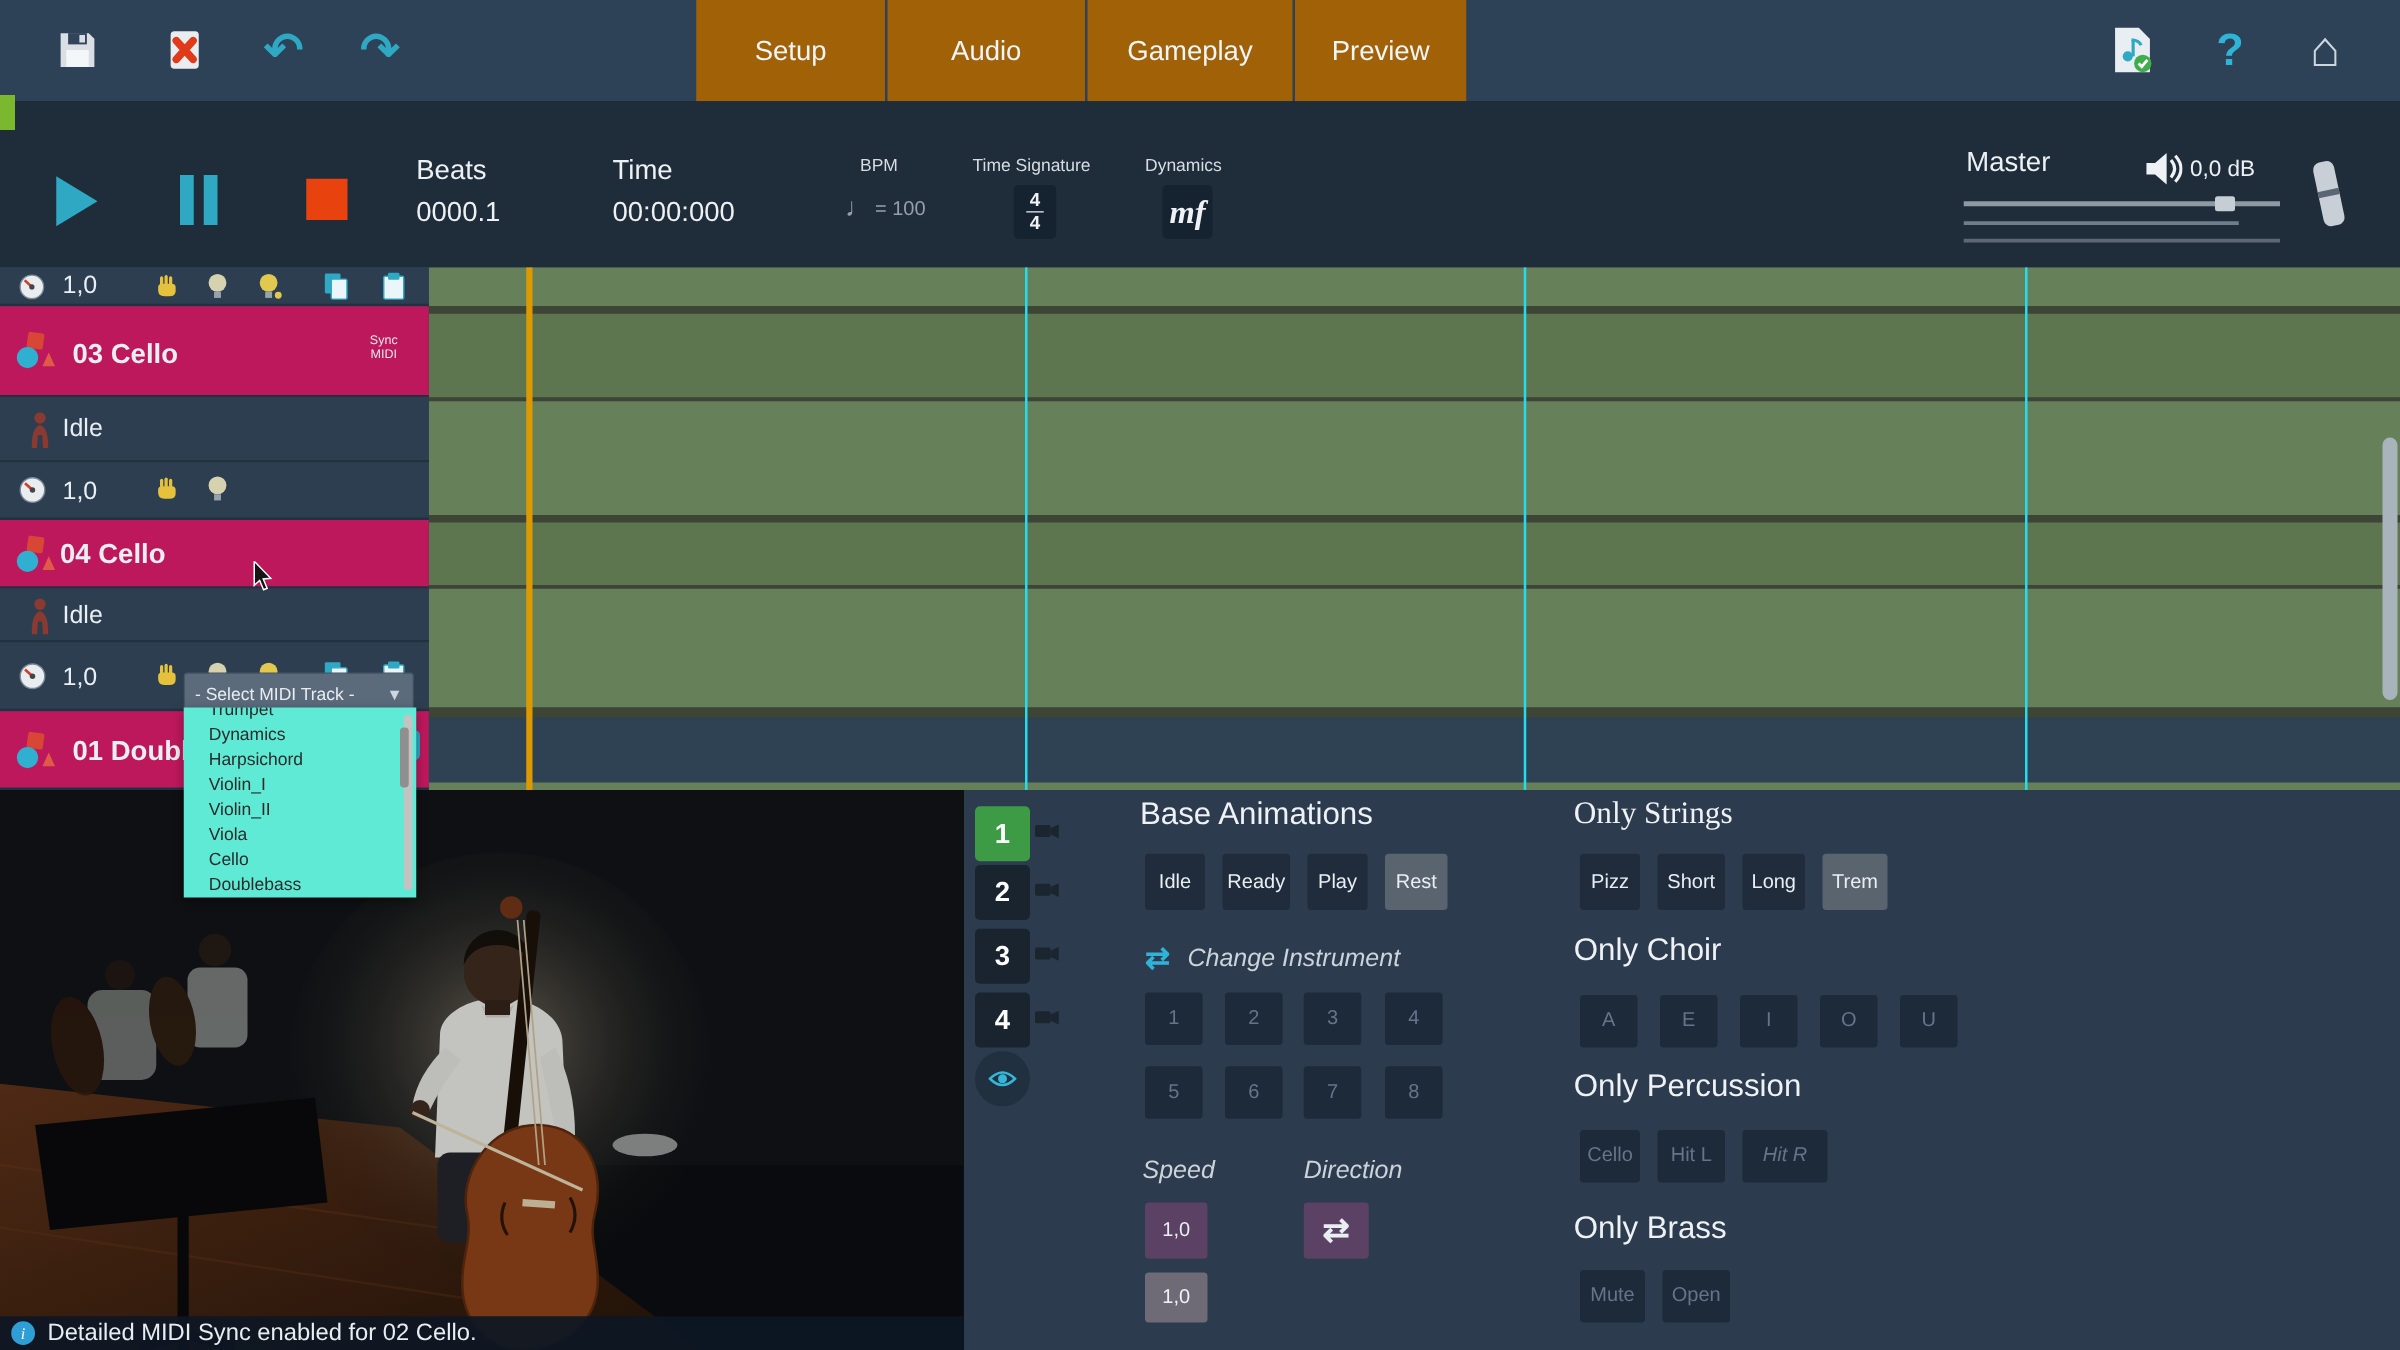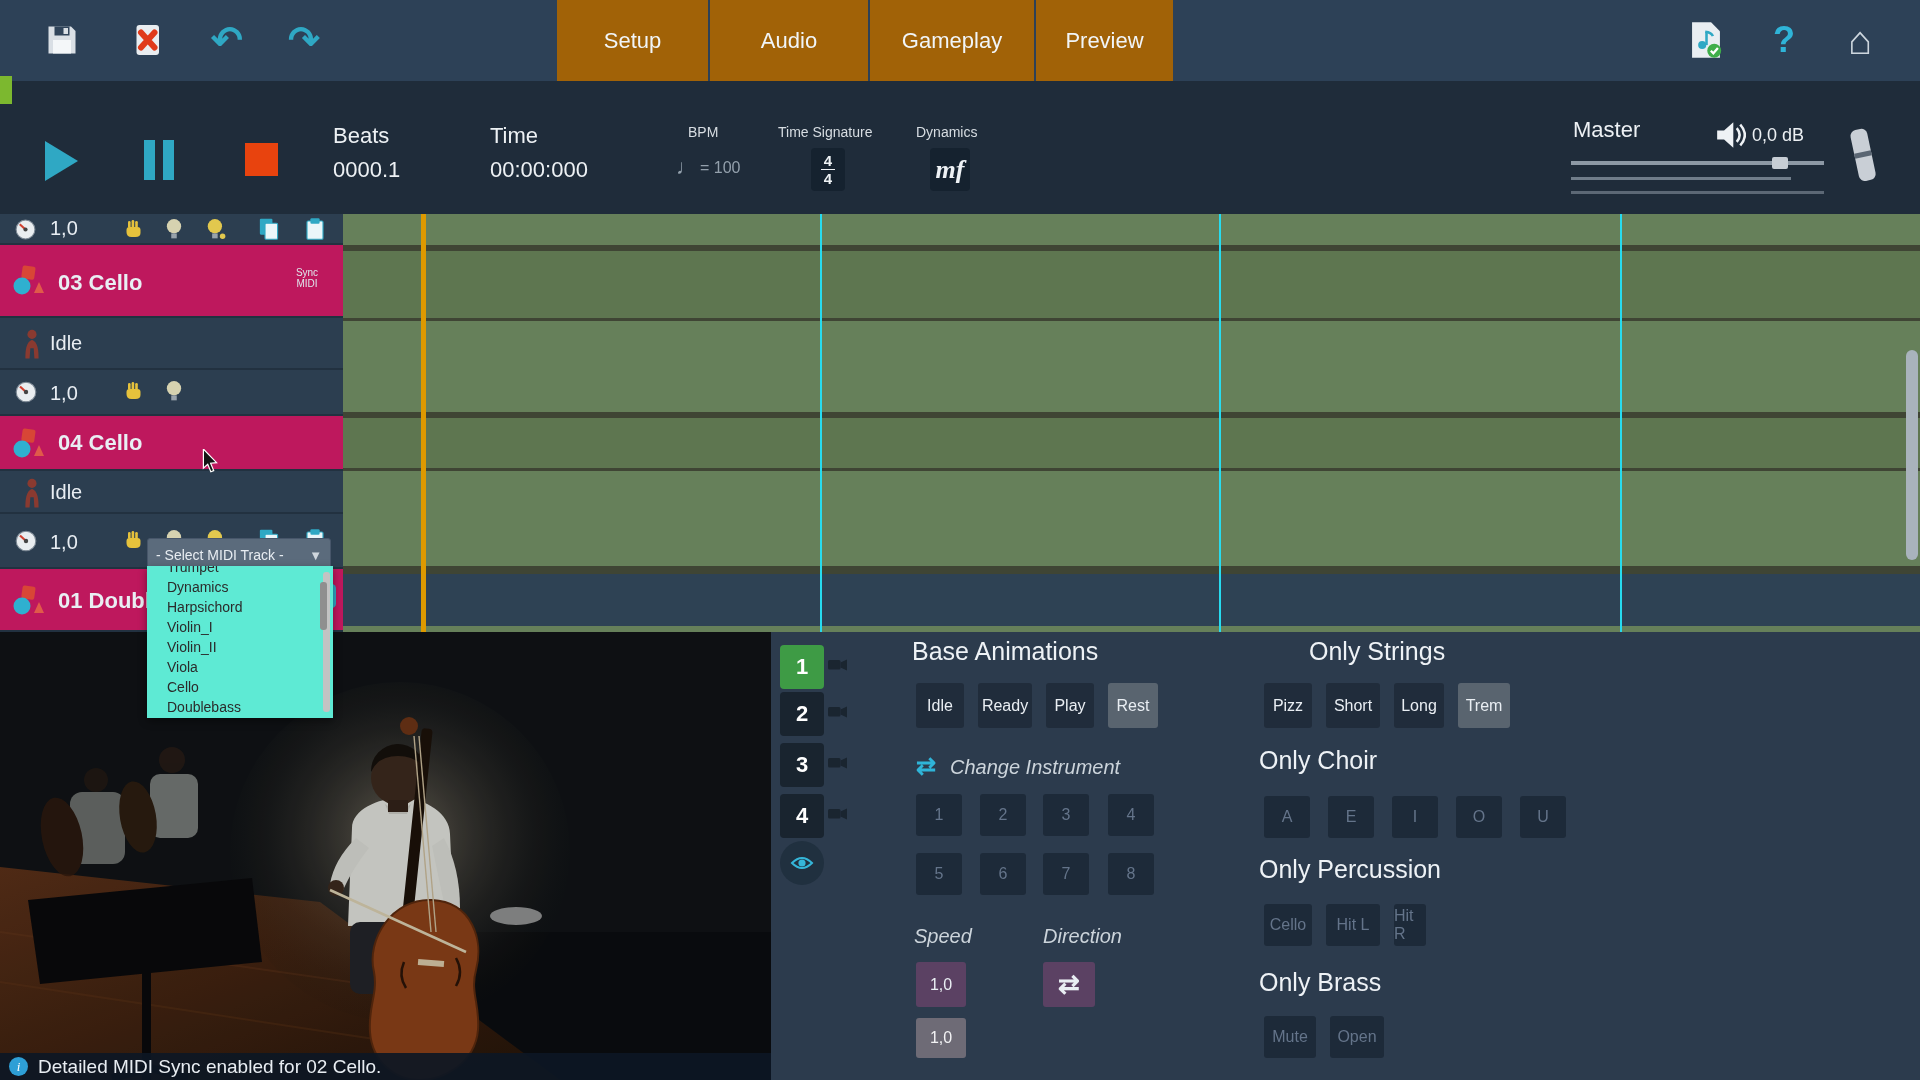--- a/index.html
+++ b/index.html
@@ -264,21 +264,21 @@
             <rect x="6.5" y="14" width="5" height="4.5" fill="#98a2ab"></rect>
         </svg>
       </div>
 
       <div class="hrow row-name" style="top:202px;height:55px;cursor:pointer;">
         <svg class="abs" style="left:12px;top:12px;" width="34" height="32" viewBox="0 0 34 32">
           <rect x="10" y="1" width="13" height="13" rx="2" fill="#d84636" transform="rotate(8 16 7)"></rect>
           <circle cx="10" cy="21" r="8.5" fill="#2fb0d0"></circle>
           <path d="M22 28 l10 0 l-5 -11 z" fill="#e05a4a"></path>
         </svg>
-        <div class="trackname" style="left:58px;top:14px;">04 Cello</div>
+        <div class="trackname" style="left:48px;top:14px;">04 Cello</div>
       </div>
 
       <div class="hrow row-sub" style="top:257px;height:43px;">
         <svg class="abs" style="left:20px;top:7px;" width="24" height="30" viewBox="0 0 20 25">
           <circle cx="10" cy="4.5" r="3.8" fill="#8a3a30"></circle>
           <path d="M10 9 C5 11 4.5 18 4.5 24.5 L8 24.5 L8.6 16 L11.4 16 L12 24.5 L15.5 24.5 C15.5 18 15 11 10 9 Z" fill="#8a3a30"></path>
         </svg>
         <div class="rowlabel" style="left:50px;top:10px;">Idle</div>
       </div>
 
@@ -513,21 +513,21 @@
     <div class="btn purple" style="left:916px;top:330px;width:50px;height:45px;">
         <span>1,0</span>
       </div>
     <div class="btn purple" style="left:1043px;top:330px;width:52px;height:45px;font-size:26px;font-weight:bold;">
         <span>⇄</span>
       </div>
     <div class="btn gray" style="left:916px;top:386px;width:50px;height:40px;">
         <span>1,0</span>
       </div>
 
-    <div class="h" style="left:1309px;top:5px;">Only Strings</div>
+    <div class="h" style="left:1259px;top:5px;font-family:Liberation Serif, serif;">Only Strings</div>
     <div class="btn" style="left:1264px;top:51px;width:48px;height:45px;">
         <span>Pizz</span>
       </div>
     <div class="btn" style="left:1326px;top:51px;width:54px;height:45px;">
         <span>Short</span>
       </div>
     <div class="btn" style="left:1394px;top:51px;width:50px;height:45px;">
         <span>Long</span>
       </div>
     <div class="btn sel" style="left:1458px;top:51px;width:52px;height:45px;">
@@ -551,21 +551,21 @@
         <span>U</span>
       </div>
 
     <div class="h" style="left:1259px;top:223px;">Only Percussion</div>
     <div class="btn dim" style="left:1264px;top:272px;width:48px;height:42px;">
         <span>Cello</span>
       </div>
     <div class="btn dim" style="left:1326px;top:272px;width:54px;height:42px;">
         <span>Hit L</span>
       </div>
-    <div class="btn dim" style="left:1394px;top:272px;width:32px;height:42px;">
+    <div class="btn dim" style="left:1394px;top:272px;width:68px;height:42px;font-style:italic;">
         <span>Hit R</span>
       </div>
 
     <div class="h" style="left:1259px;top:336px;">Only Brass</div>
     <div class="btn dim" style="left:1264px;top:384px;width:52px;height:42px;">
         <span>Mute</span>
       </div>
     <div class="btn dim" style="left:1330px;top:384px;width:54px;height:42px;">
         <span>Open</span>
       </div>

